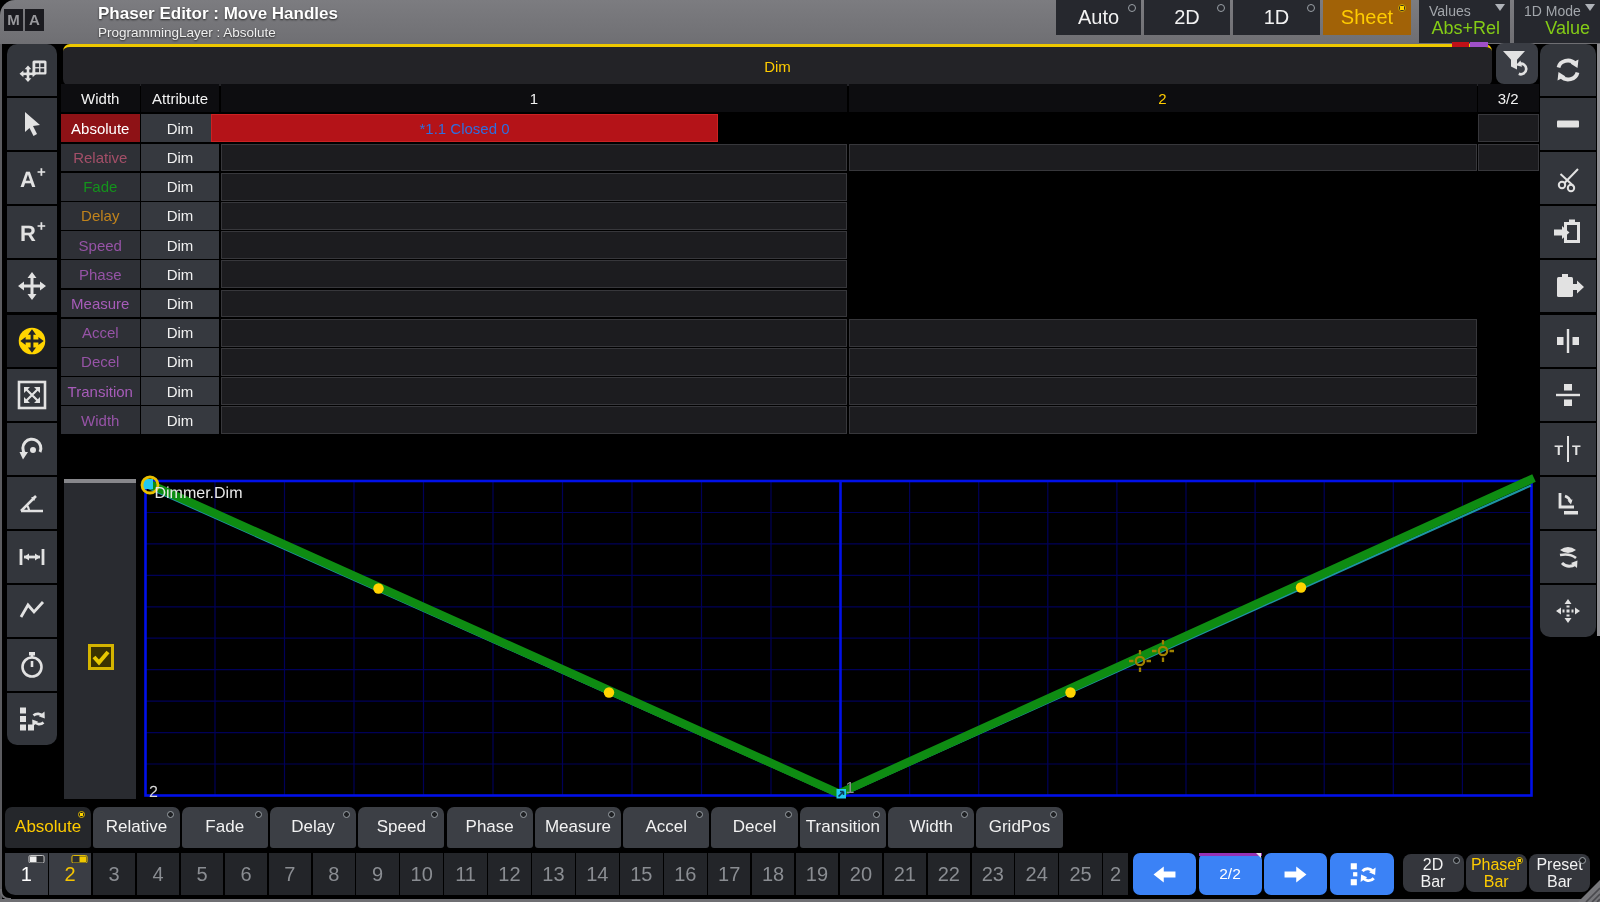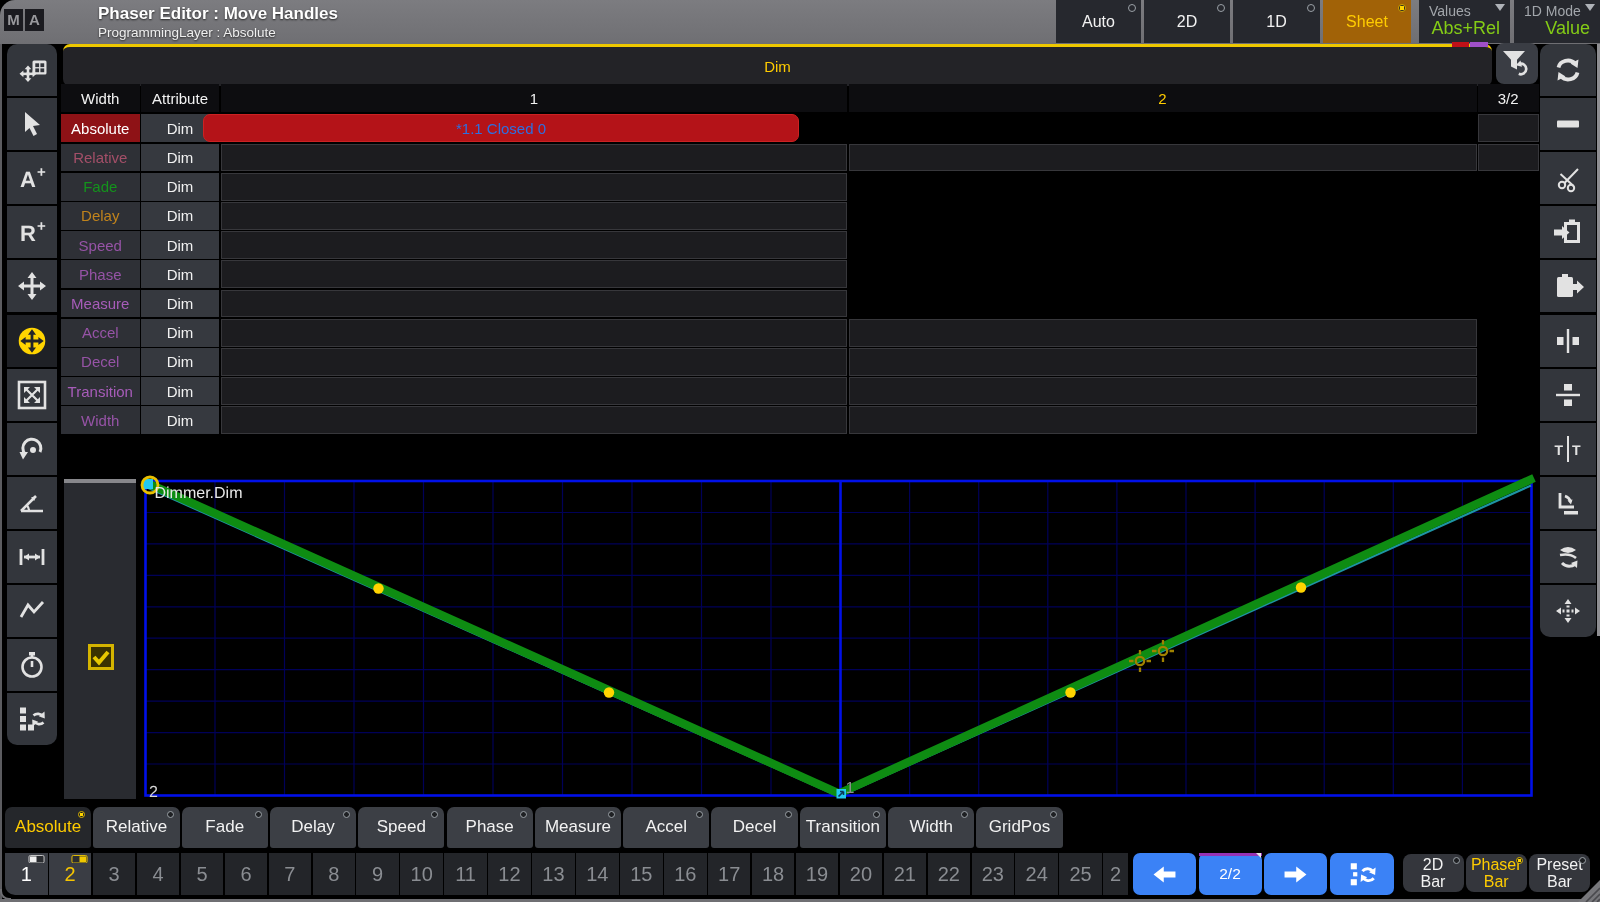--- a/index.html
+++ b/index.html
@@ -11,22 +11,22 @@
 
 
 #titlebar { position:absolute; left:0; top:0; width:1600px; height:44px;
   background:linear-gradient(#7c7c80,#6f6f73); border-top-left-radius:15px; }
 #malogo { position:absolute; left:4px; top:9px; }
 .mabox { display:inline-block; width:19px; height:22px; background:#1b1b20; color:#98989c;
   font-weight:bold; font-size:15px; text-align:center; line-height:22px; margin-right:2px; }
 #wtitle { position:absolute; left:98px; top:4px; font-size:17px; font-weight:bold; color:#fff;
   text-shadow:0 1px 2px #222; }
 #wsub { position:absolute; left:98px; top:25px; font-size:13.5px; color:#f0f0f0; text-shadow:0 1px 2px #222; }
-.topbtn { position:absolute; top:0; height:43px; background:#26282e; color:#f2f2f2;
-  font-size:16px; display:flex; align-items:center; justify-content:center; }
+.topbtn { position:absolute; top:0; height:35px; background:#26282e; color:#f2f2f2;
+  font-size:20px; display:flex; align-items:center; justify-content:center; }
 .topbtn .ring { position:absolute; top:4px; right:5px; width:8px; height:8px;
   border:1.3px solid #9aa0a6; border-radius:50%; }
 #btnSheet { color:#ffcc00; background:#a16207; }
 #btnSheet .ring { border-color:#caa400; background:radial-gradient(circle at 50% 50%, #ffd400 0 2.2px, #1f2126 2.3px); }
 .ddbtn { position:absolute; top:0; height:43px; background:#26282e; }
 .ddlab { position:absolute; left:10px; top:3px; font-size:14px; color:#a2a6ab; }
 .ddval { position:absolute; right:10px; bottom:4px; font-size:18px; color:#84cc16; }
 .ddtri { position:absolute; right:5px; top:4px; width:0; height:0;
   border-left:5.5px solid transparent; border-right:5.5px solid transparent; border-top:7px solid #aeb2b7; }
 
@@ -297,21 +297,21 @@
     </div>
 <div id="scrollbar"></div>
 
 <div class="hcell" style="left:61.0px;width:78.5px;">Width</div>
 <div class="hcell" style="left:140.8px;width:78.5px;">Attribute</div>
 <div class="hcell" style="left:220.6px;width:626.6px;">1</div>
 <div class="hcell" style="left:848.5px;width:628.0px;color:#ffcc00;">2</div>
 <div class="hcell" style="left:1477.8px;width:60.8px;">3/2</div>
 <div class="cell layred" style="left:61.0px;top:114.4px;width:78.5px;">Absolute</div>
 <div class="cell att" style="left:140.8px;top:114.4px;width:78.5px;">Dim</div>
-<div class="cell red" style="left:203px;top:114.4px;width:596px;border-radius:7px;">*1.1 Closed 0</div>
+<div class="cell red" style="left:211px;top:114.4px;width:507px;">*1.1 Closed 0</div>
 <div class="cell val" style="left:1477.8px;top:114.4px;width:60.8px;"></div>
 <div class="cell lay" style="left:61.0px;top:143.6px;width:78.5px;color:#a34f68;">Relative</div>
 <div class="cell att" style="left:140.8px;top:143.6px;width:78.5px;">Dim</div>
 <div class="cell val" style="left:220.6px;top:143.6px;width:626.6px;"></div>
 <div class="cell val" style="left:848.5px;top:143.6px;width:628.0px;"></div>
 <div class="cell val" style="left:1477.8px;top:143.6px;width:60.8px;"></div>
 <div class="cell lay" style="left:61.0px;top:172.8px;width:78.5px;color:#14931c;">Fade</div>
 <div class="cell att" style="left:140.8px;top:172.8px;width:78.5px;">Dim</div>
 <div class="cell val" style="left:220.6px;top:172.8px;width:626.6px;"></div>
 <div class="cell lay" style="left:61.0px;top:202.0px;width:78.5px;color:#c0831c;">Delay</div>

